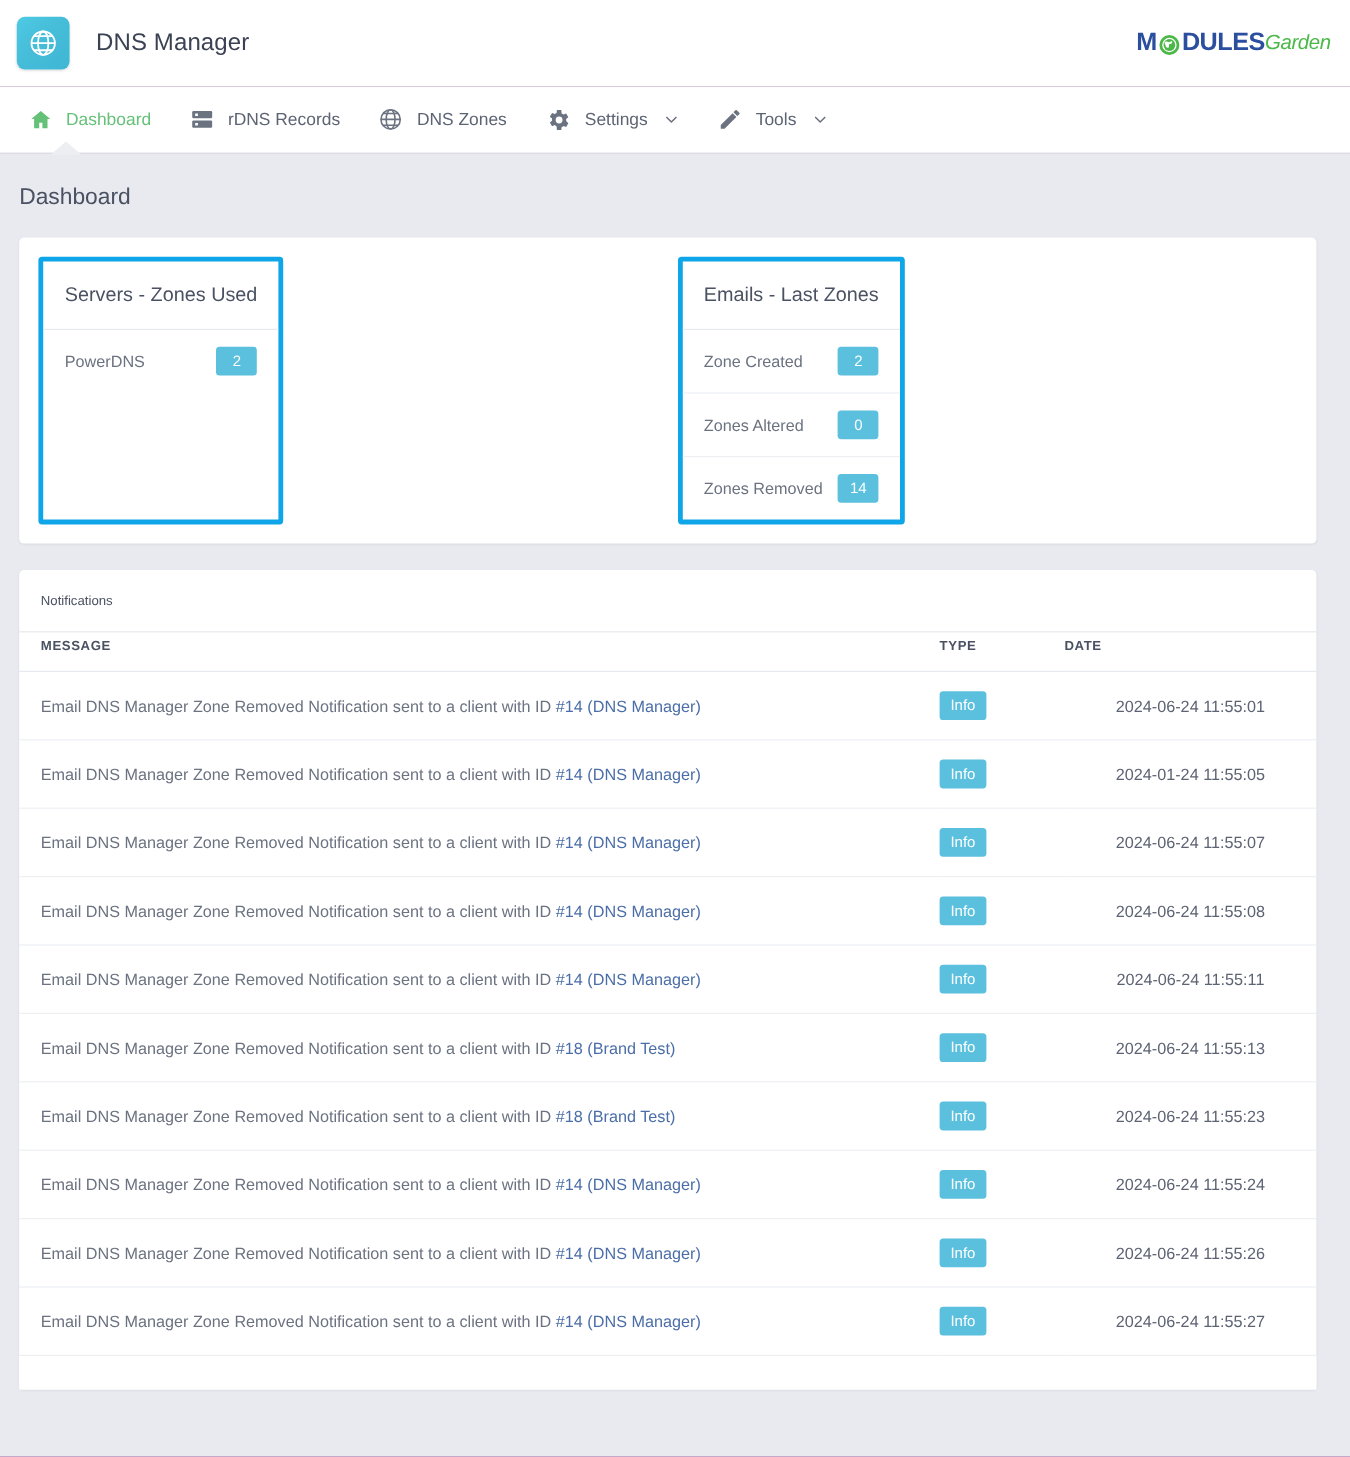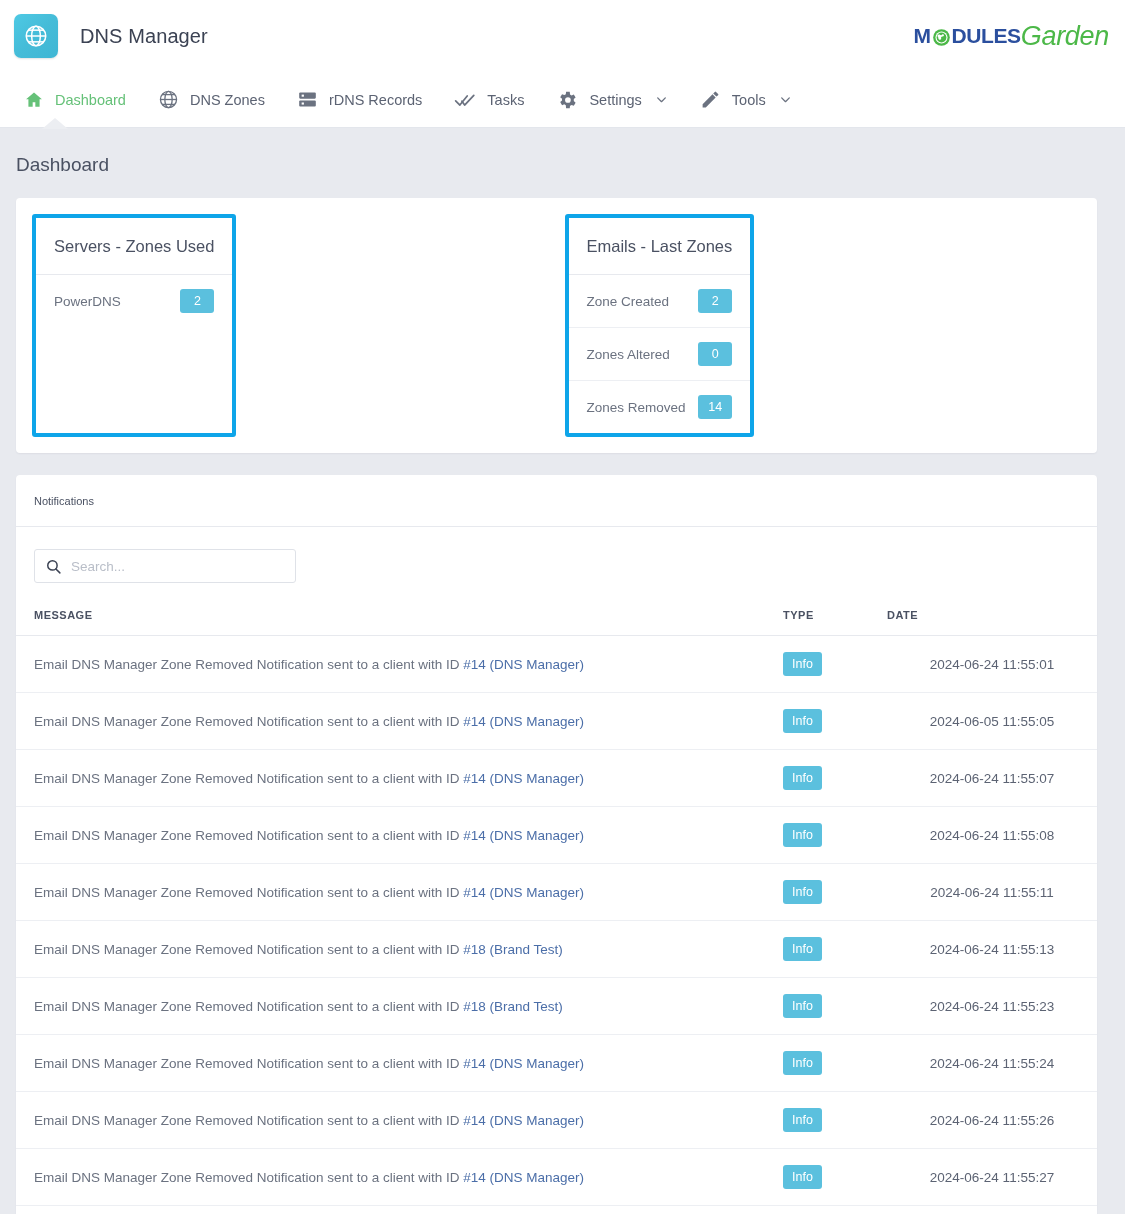--- a/index.html
+++ b/index.html
@@ -20,21 +20,21 @@
   .brand { display: flex; align-items: center; gap: 22px; }
   .brand-logo {
     width: 44px; height: 44px; border-radius: 7px;
     background: linear-gradient(135deg, #4ec9e4 0%, #45bcd8 50%, #3fb6d4 100%);
     display: flex; align-items: center; justify-content: center;
     box-shadow: 0 1px 2px rgba(0,0,0,.12);
   }
   .brand-title { font-size: 20px; color: #3b4253; font-weight: 400; letter-spacing: .1px; }
   .mg-logo { margin-left: auto; display: flex; align-items: center; }
   .mg-text { font-size: 21px; font-weight: bold; color: #2b4f9e; letter-spacing: -.4px; display:flex; align-items:center; }
-  .mg-garden { font-size: 27px; color: #4cb848; font-style: italic; font-weight: 400; letter-spacing: -.3px; }
+  .mg-garden { font-size: 17px; color: #4cb848; font-style: italic; font-weight: 400; letter-spacing: -.3px; }
   .mg-globe { display:inline-flex; margin: 0 1px; position: relative; top: 1px; }
 
   
   .navbar {
     height: 56px; background: #fff; border-bottom: 1px solid #e3e6ec;
     display: flex; align-items: center; padding-left: 8px; position: relative;
   }
   .nav-item {
     display: flex; align-items: center; gap: 11px; padding: 0 16px;
     height: 56px; font-size: 14.5px; color: #5c6373; cursor: pointer; position: relative;
@@ -158,52 +158,43 @@
         <svg width="20" height="20" viewBox="0 0 24 24" fill="#65c178">
           <path d="M12 3L2.5 11h2.8v9.2h5.1v-5.4h3.2v5.4h5.1V11h2.8z"></path>
         </svg>
       </span>
       <span class="nav-label">Dashboard</span>
       <span class="nav-arrow"></span>
     </div>
 
     <div class="nav-item">
       <span>
+        <svg width="21" height="21" viewBox="0 0 24 24">
+          <rect x="2.5" y="4" width="19" height="7" rx="1.2" fill="#6b7280"></rect>
+          <rect x="2.5" y="13" width="19" height="7" rx="1.2" fill="#6b7280"></rect>
+          <rect x="5.3" y="6.4" width="2.6" height="2.4" fill="#ffffff"></rect>
+          <rect x="5.3" y="15.4" width="2.6" height="2.4" fill="#ffffff"></rect>
+        </svg>
+      </span>
+      <span class="nav-label">rDNS Records</span>
+    </div>
+
+    <div class="nav-item">
+      <span>
         <svg width="21" height="21" viewBox="0 0 24 24" fill="none" stroke="#6b7280" stroke-width="1.5">
           <circle cx="12" cy="12" r="9.2"></circle>
           <ellipse cx="12" cy="12" rx="4.2" ry="9.2"></ellipse>
           <line x1="2.9" y1="12" x2="21.1" y2="12"></line>
           <line x1="4.8" y1="6.4" x2="19.2" y2="6.4"></line>
           <line x1="4.8" y1="17.6" x2="19.2" y2="17.6"></line>
         </svg>
       </span>
       <span class="nav-label">DNS Zones</span>
     </div>
 
-    <div class="nav-item">
-      <span>
-        <svg width="21" height="21" viewBox="0 0 24 24">
-          <rect x="2.5" y="4" width="19" height="7" rx="1.2" fill="#6b7280"></rect>
-          <rect x="2.5" y="13" width="19" height="7" rx="1.2" fill="#6b7280"></rect>
-          <rect x="5.3" y="6.4" width="2.6" height="2.4" fill="#ffffff"></rect>
-          <rect x="5.3" y="15.4" width="2.6" height="2.4" fill="#ffffff"></rect>
-        </svg>
-      </span>
-      <span class="nav-label">rDNS Records</span>
-    </div>
-
-    <div class="nav-item">
-      <span>
-        <svg width="22" height="22" viewBox="0 0 24 24" fill="none" stroke="#6b7280" stroke-width="1.9" stroke-linecap="round" stroke-linejoin="round">
-          <polyline points="1.8,13 6.4,17.5 14.4,7.6"></polyline>
-          <polyline points="8.6,13.4 11.6,17.5 21.6,7"></polyline>
-        </svg>
-      </span>
-      <span class="nav-label">Tasks</span>
-    </div>
 
     <div class="nav-item">
       <span>
         <svg width="22" height="22" viewBox="0 0 24 24" fill="#6b7280">
           <path d="M19.4 13a7.7 7.7 0 000-2l2-1.6-2-3.4-2.4 1a7.6 7.6 0 00-1.7-1L15 3H11l-.3 2.6a7.6 7.6 0 00-1.7 1l-2.4-1-2 3.4 2 1.6a7.7 7.7 0 000 2l-2 1.6 2 3.4 2.4-1c.5.4 1.1.8 1.7 1L11 21h4l.3-2.6c.6-.2 1.2-.6 1.7-1l2.4 1 2-3.4z"></path>
           <circle cx="13" cy="12" r="3.1" fill="#ffffff"></circle>
         </svg>
       </span>
       <span class="nav-label">Settings</span>
       <span class="caret">
@@ -269,50 +260,39 @@
         </div>
 
       </div>
     </div>
 
     <div class="panel notif-panel">
       <div class="notif-head">
         <h3>Notifications</h3>
       </div>
 
-      <div class="notif-search-wrap">
-        <div class="search-box">
-          <span>
-            <svg width="17" height="17" viewBox="0 0 24 24" fill="none" stroke="#3b4253" stroke-width="2.1" stroke-linecap="round">
-              <circle cx="10.5" cy="10.5" r="6.6"></circle>
-              <line x1="15.4" y1="15.4" x2="21" y2="21"></line>
-            </svg>
-          </span>
-          <input type="text" value="" placeholder="Search..." style="">
-        </div>
-      </div>
 
       <table class="notif-table">
         <thead>
           <tr>
             <th class="c-msg">MESSAGE</th>
             <th class="c-type">TYPE</th>
             <th class="c-date">DATE</th>
           </tr>
         </thead>
         <tbody>
           <tr>
             <td class="c-msg"><span>Email DNS Manager Zone Removed Notification sent to a client with ID </span><span class="msg-link">#14 (DNS Manager)</span></td>
             <td><span class="badge">Info</span></td>
             <td class="c-date">2024-06-24 11:55:01</td>
           </tr>
           <tr>
             <td class="c-msg"><span>Email DNS Manager Zone Removed Notification sent to a client with ID </span><span class="msg-link">#14 (DNS Manager)</span></td>
             <td><span class="badge">Info</span></td>
-            <td class="c-date">2024-06-05 11:55:05</td>
+            <td class="c-date">2024-01-24 11:55:05</td>
           </tr>
           <tr>
             <td class="c-msg"><span>Email DNS Manager Zone Removed Notification sent to a client with ID </span><span class="msg-link">#14 (DNS Manager)</span></td>
             <td><span class="badge">Info</span></td>
             <td class="c-date">2024-06-24 11:55:07</td>
           </tr>
           <tr>
             <td class="c-msg"><span>Email DNS Manager Zone Removed Notification sent to a client with ID </span><span class="msg-link">#14 (DNS Manager)</span></td>
             <td><span class="badge">Info</span></td>
             <td class="c-date">2024-06-24 11:55:08</td>

